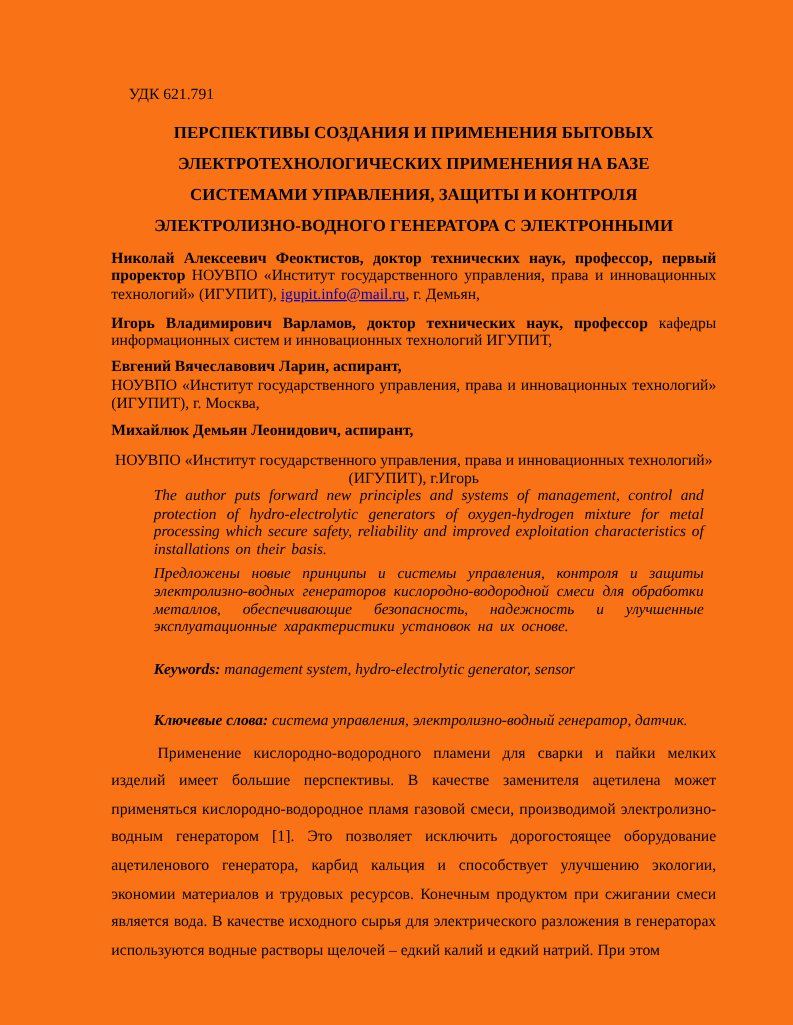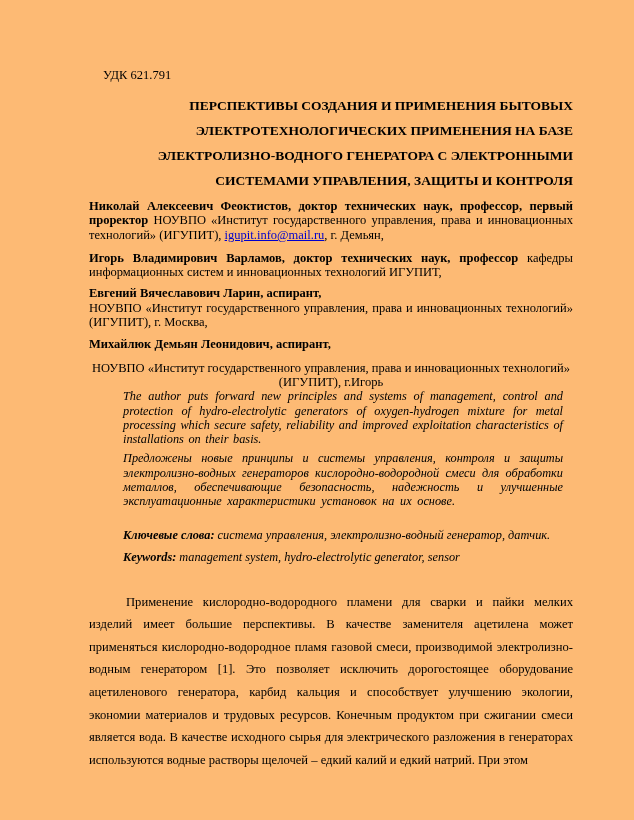--- a/index.html
+++ b/index.html
@@ -4,38 +4,38 @@
 <style>
   html, body {
     margin: 0;
     padding: 0;
     background: #ffffff;
   }
   .page {
     position: relative;
     width: 634px;
     height: 820px;
-    background: #fdba74;
+    background: #f97316;
     overflow: hidden;
     box-sizing: border-box;
     padding: 68px 61px 0 89px;
     font-family: "Liberation Serif", "DejaVu Serif", serif;
     color: #000000;
     -webkit-font-smoothing: antialiased;
   }
   .udk {
     font-size: 12.5px;
     line-height: 15px;
     margin: 0 0 10px 14px;
   }
   .title {
     font-weight: bold;
     font-size: 13.5px;
     line-height: 25px;
-    text-align: right;
+    text-align: center;
     margin: 0 0 6px 0;
   }
   .authors p {
     font-size: 12.5px;
     line-height: 14.3px;
     text-align: justify;
     margin: 0;
   }
   .author-1 { margin-bottom: 9px !important; }
   .author-2 { margin-bottom: 7px !important; }
@@ -77,42 +77,42 @@
 </head>
 <body>
 
 <div class="page">
 
   <div class="udk">УДК 621.791</div>
 
   <div class="title">
     <div>ПЕРСПЕКТИВЫ СОЗДАНИЯ И ПРИМЕНЕНИЯ БЫТОВЫХ</div>
     <div>ЭЛЕКТРОТЕХНОЛОГИЧЕСКИХ ПРИМЕНЕНИЯ НА БАЗЕ</div>
+    <div>СИСТЕМАМИ УПРАВЛЕНИЯ, ЗАЩИТЫ И КОНТРОЛЯ</div>
     <div>ЭЛЕКТРОЛИЗНО-ВОДНОГО ГЕНЕРАТОРА С ЭЛЕКТРОННЫМИ</div>
-    <div>СИСТЕМАМИ УПРАВЛЕНИЯ, ЗАЩИТЫ И КОНТРОЛЯ</div>
   </div>
 
   <div class="authors">
 
     <p class="author-1"><b>Николай Алексеевич Феоктистов, доктор технических наук, профессор, первый проректор</b><span> НОУВПО «Институт государственного управления, права и инновационных технологий» (ИГУПИТ), </span><a class="email" href="#">igupit.info@mail.ru</a><span>, г. Демьян,</span></p>
 
     <p class="author-2"><b>Игорь Владимирович Варламов, доктор технических наук, профессор</b><span> кафедры информационных систем и инновационных технологий ИГУПИТ,</span></p>
 
     <p class="author-3"><b>Евгений Вячеславович Ларин, аспирант,</b><br><span>НОУВПО «Институт государственного управления, права и инновационных технологий» (ИГУПИТ), г. Москва,</span></p>
 
     <p class="author-4"><b>Михайлюк Демьян Леонидович, аспирант,</b></p>
     <p class="aff-centered"><span>НОУВПО «Институт государственного управления, права и инновационных технологий»</span><br><span>(ИГУПИТ), г.Игорь</span></p>
 
   </div>
 
   <p class="abstract abstract-en">The author puts forward new principles and systems of management, control and protection of hydro-electrolytic generators of oxygen-hydrogen mixture for metal processing which secure safety, reliability and improved exploitation characteristics of installations on their basis.</p>
 
   <p class="abstract abstract-ru">Предложены новые принципы и системы управления, контроля и защиты электролизно-водных генераторов кислородно-водородной смеси для обработки металлов, обеспечивающие безопасность, надежность и улучшенные эксплуатационные характеристики установок на их основе.</p>
 
+  <p class="keywords keywords-en"><span class="kw-label">Keywords:</span><span> management system, hydro-electrolytic generator, sensor</span></p>
+
   <p class="keywords keywords-ru"><span class="kw-label">Ключевые слова:</span><span> система управления, электролизно-водный генератор, датчик.</span></p>
-
-  <p class="keywords keywords-en"><span class="kw-label">Keywords:</span><span> management system, hydro-electrolytic generator, sensor</span></p>
 
   <div class="body-text">
     <p>Применение кислородно-водородного пламени для сварки и пайки мелких изделий имеет большие перспективы. В качестве заменителя ацетилена может применяться кислородно-водородное пламя газовой смеси, производимой электролизно-водным генератором [1]. Это позволяет исключить дорогостоящее оборудование ацетиленового генератора, карбид кальция и способствует улучшению экологии, экономии материалов и трудовых ресурсов. Конечным продуктом при сжигании смеси является вода. В качестве исходного сырья для электрического разложения в генераторах используются водные растворы щелочей – едкий калий и едкий натрий. При этом</p>
   </div>
 
 </div>
 
 </body></html>

